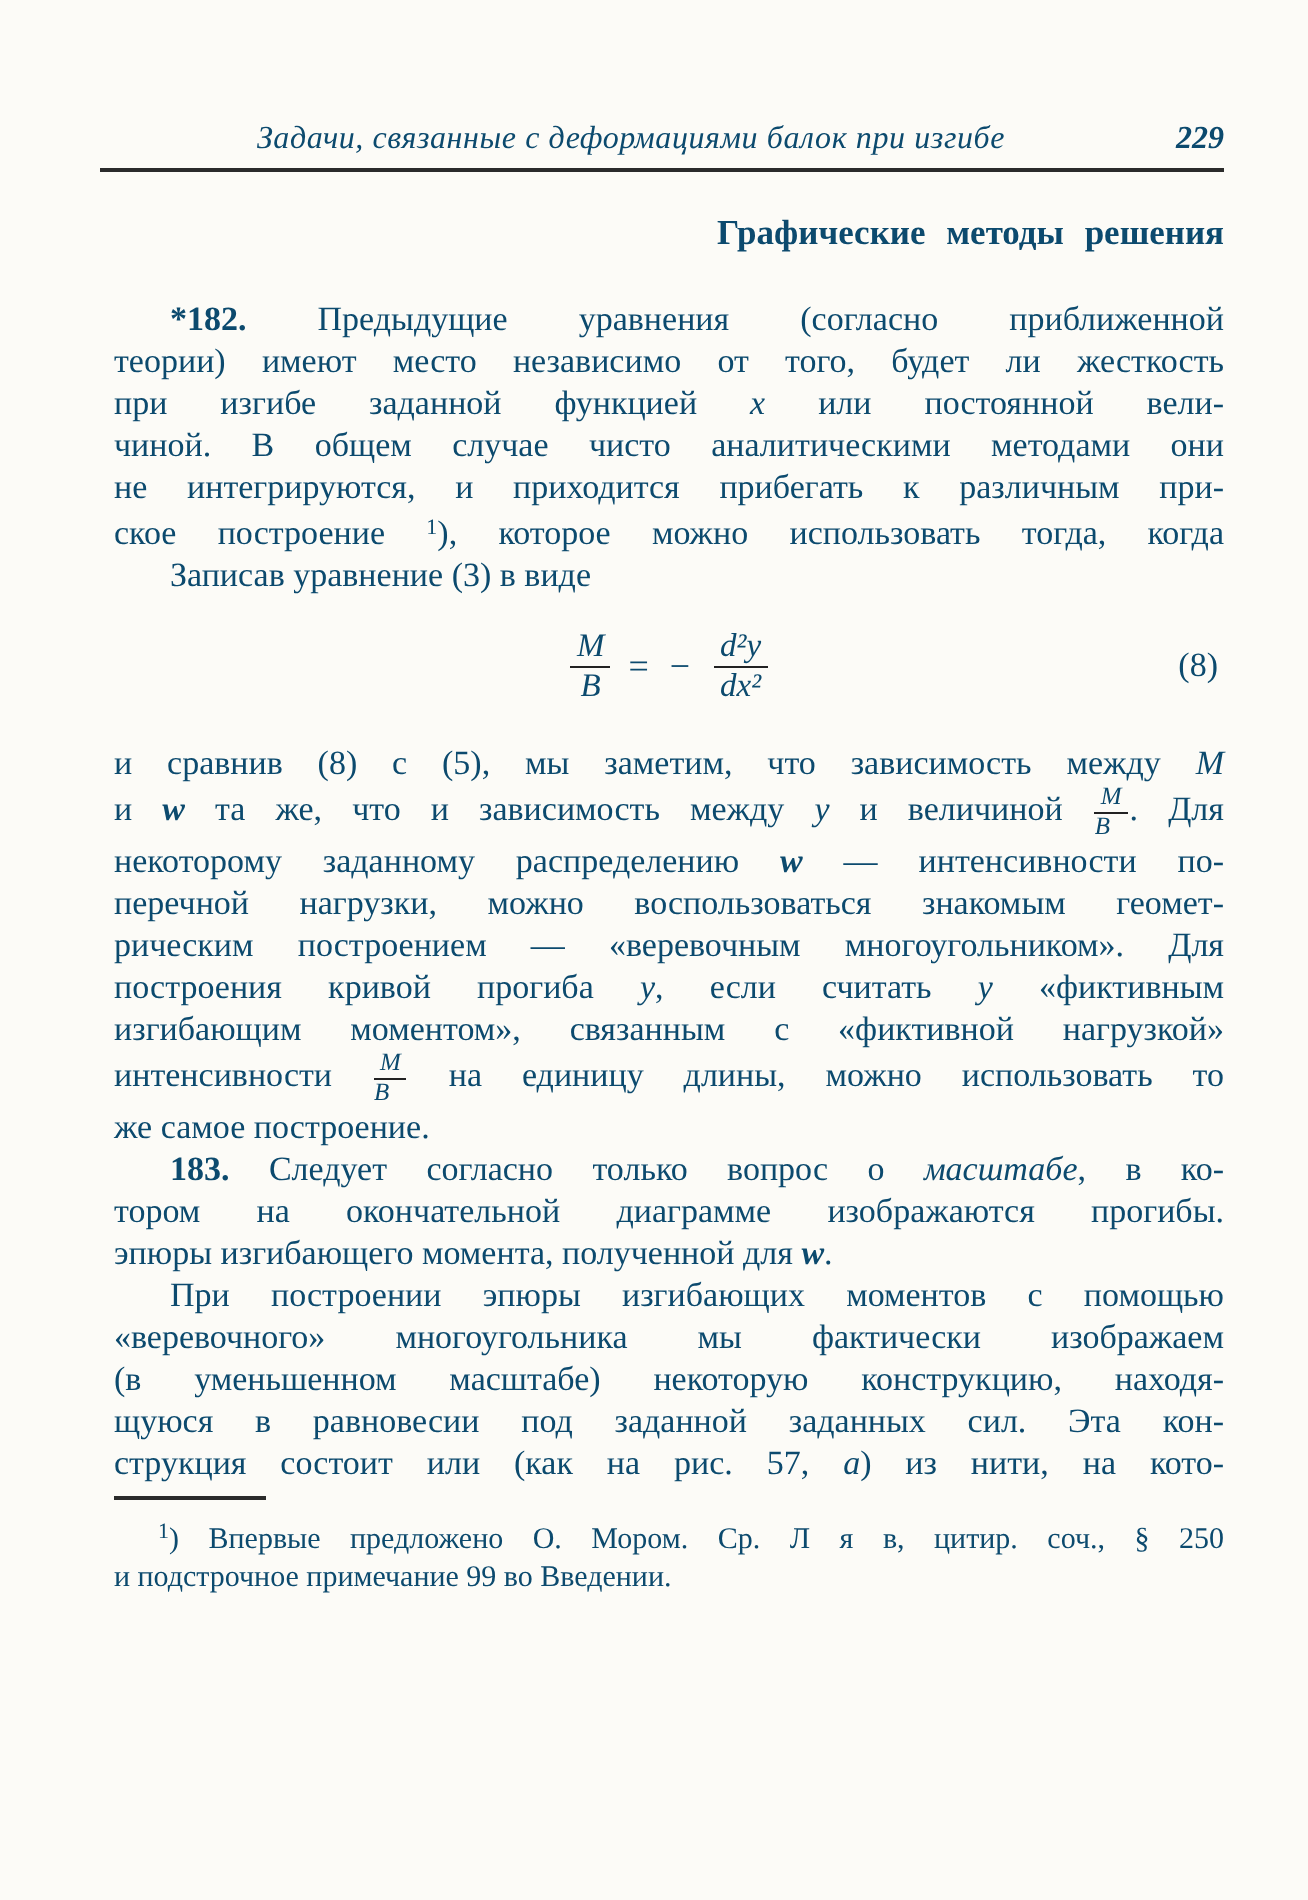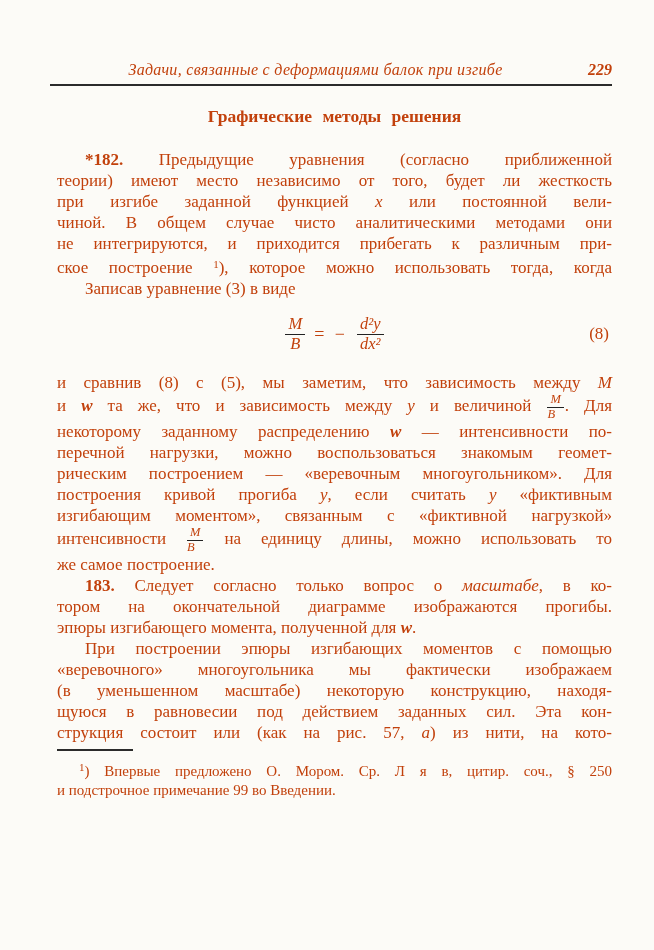--- a/index.html
+++ b/index.html
@@ -1,39 +1,39 @@
 <!DOCTYPE html>
 <html><head>
 <meta charset="utf-8">
 <style>
   html,body { margin:0; padding:0; background:#ffffff; }
   .page {
     position:relative;
     width:654px; height:950px;
     background:#fcfbf7;
-    color:#c2410c;
+    color:#0c4a6e;
     font-family:"Liberation Serif","DejaVu Serif",serif;
     box-sizing:border-box;
     padding:60px 42px 0 57px;
     overflow:hidden;
   }
   
   .running-head {
     display:flex; align-items:baseline;
     font-style:italic;
     font-size:16px; line-height:20px;
     padding-bottom:4px;
     border-bottom:2px solid #2b2b2b;
     margin-left:-7px; padding-left:7px;
   }
   .running-head .rh-title { flex:1; text-align:center; letter-spacing:0.3px; }
   .running-head .rh-page { margin-left:14px; font-weight:bold; }
   
   .section-heading {
-    text-align:center;
+    text-align:right;
     font-weight:bold;
     font-size:17.5px;
     word-spacing:6px;
     margin:20px 0 22px 0;
   }
   
   .bodytext { font-size:17px; }
   .para { margin:0; }
   .line {
     line-height:21px;
@@ -127,21 +127,21 @@
         </div>
         <div class="para">
           <div class="line indent"><span class="seg-b">183.</span><span class="seg-r"> Следует согласно только вопрос о </span><span class="seg-i">масштабе</span><span class="seg-r">, в ко-</span></div>
           <div class="line"><span class="seg-r">тором на окончательной диаграмме изображаются прогибы.</span></div>
           <div class="line last"><span class="seg-r">эпюры изгибающего момента, полученной для </span><span class="seg-bi">w</span><span class="seg-r">.</span></div>
         </div>
         <div class="para">
           <div class="line indent"><span class="seg-r">При построении эпюры изгибающих моментов с помощью</span></div>
           <div class="line"><span class="seg-r">«веревочного» многоугольника мы фактически изображаем</span></div>
           <div class="line"><span class="seg-r">(в уменьшенном масштабе) некоторую конструкцию, находя-</span></div>
-          <div class="line"><span class="seg-r">щуюся в равновесии под действием заданных сил. Эта кон-</span></div>
+          <div class="line"><span class="seg-r">щуюся в равновесии под заданной заданных сил. Эта кон-</span></div>
           <div class="line"><span class="seg-r">струкция состоит или (как на рис. 57, </span><span class="seg-i">а</span><span class="seg-r">) из нити, на кото-</span></div>
         </div>
       </div>
 
   </div>
 
   <div class="footnote">
     <div class="footnote-rule"></div>
     <div id="footnote-lines">
         <div class="line indent"><span class="seg-sup">1</span><span class="seg-r">) Впервые предложено О. Мором. Ср. Л я в, цитир. соч., § 250</span></div>

